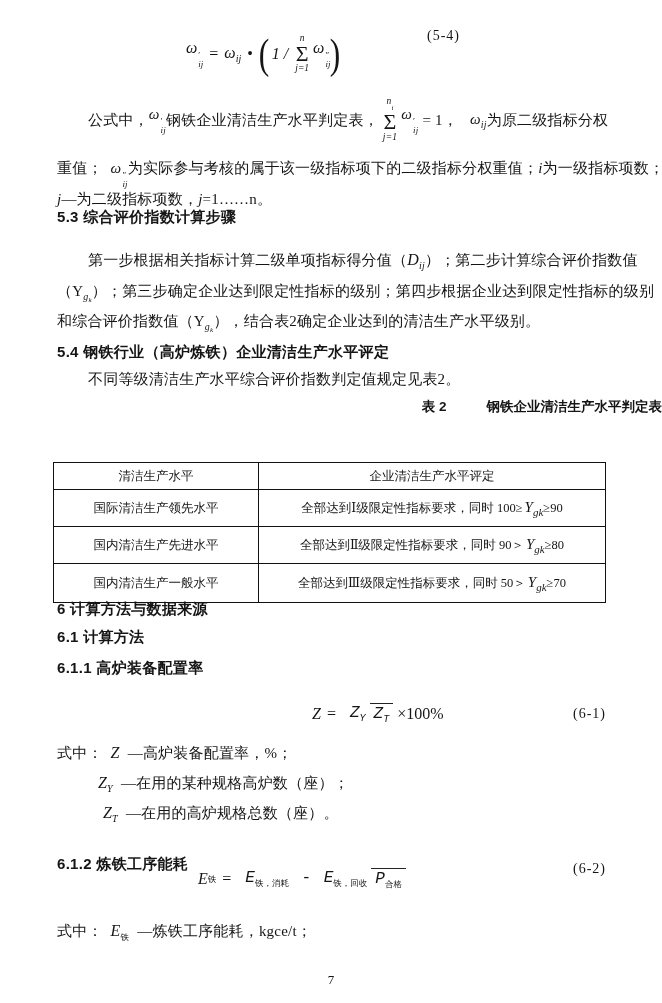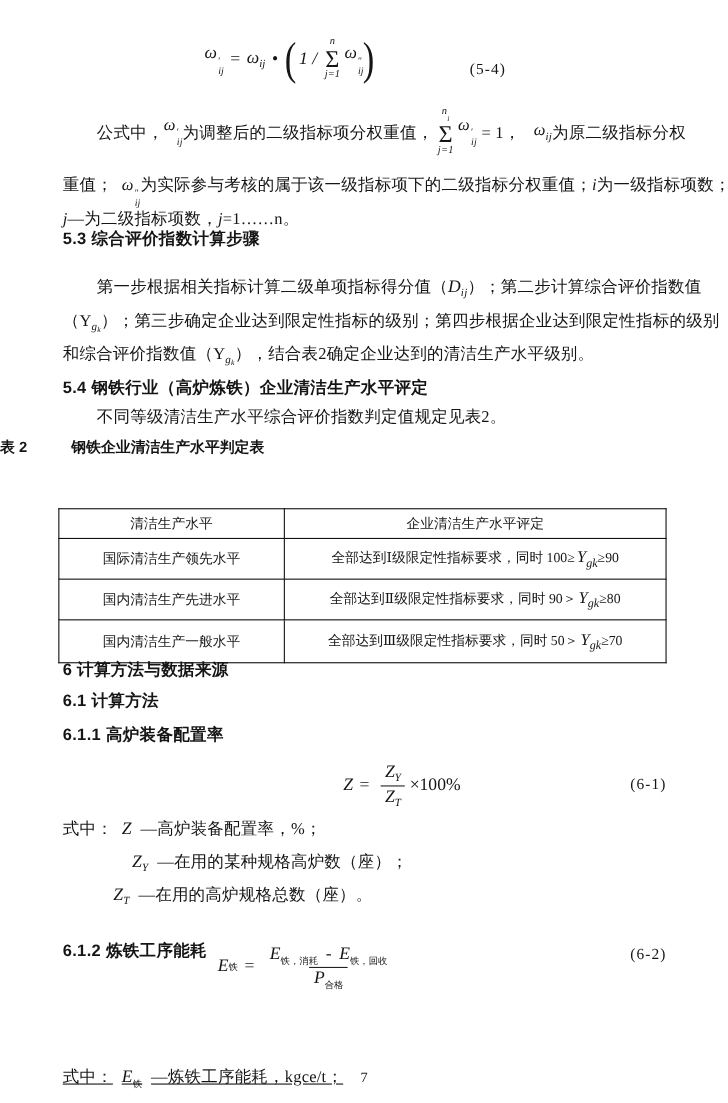--- a/index.html
+++ b/index.html
@@ -26,22 +26,22 @@
   
   .sb    { font-size:10px; font-style:italic; vertical-align:-4px; line-height:1; }
   .sbcjk { font-size:8.5px; font-style:normal; vertical-align:-4px; line-height:1; }
   .sb2   { font-size:7px; font-style:italic; vertical-align:-6px; line-height:1; }
   
   .sum { display:inline-flex; flex-direction:column; align-items:center;
          line-height:1; margin:0 4px; }
   .sumlim { font-size:9.5px; }
   .sigma { font-size:22px; line-height:0.95; font-style:normal; }
   
-  .frac { display:inline-flex; flex-direction:column; align-items:center;
-          margin:0 4px; }
+  .frac { display:inline-flex; flex-direction:row; align-items:center;
+          margin:0 4px;font-family:Liberation Mono, monospace; }
   .fnum { padding:0 4px 1px; }
   .fden { border-top:1.2px solid #222; padding:1px 4px 0; }
   
   .bigp { display:inline-block; font-size:42px; font-weight:300; line-height:1;
           transform:scaleX(0.75); margin:0 -2px; }
   
   table.t2 { border-collapse:collapse; table-layout:fixed; width:552px;
              font-size:12.5px;margin-top:42px; }
   table.t2 td { border:1px solid #111; text-align:center; vertical-align:middle;
                 padding:0 4px; }
@@ -71,29 +71,29 @@
       <span class="sumlim v">n</span>
       <span class="sigma">Σ</span>
       <span class="sumlim v">j=1</span>
     </span>
     <span><span class="v">ω</span><span class="stk">
           <span class="stka">″</span>
           <span class="stkb v">ij</span>
         </span></span>
     <span class="bigp">)</span>
   </div>
-  <div class="abs eqnum" style="top:56px; left:427px;">(5-4)</div>
+  <div class="abs eqnum" style="top:28px; left:427px;">(5-4)</div>
 
   <div class="abs body15" style="top:94px; left:88px; height:52px; display:flex; align-items:center;">
     <span>公式中，</span>
     <span><span class="v">ω</span><span class="stk">
           <span class="stka">′</span>
           <span class="stkb v">ij</span>
         </span></span>
-    <span>为调整后的二级指标项分权重值，</span>
+    <span>钢铁企业清洁生产水平判定表，</span>
     <span class="sum">
       <span class="sumlim"><span class="v">n</span><sub class="sb2">i</sub></span>
       <span class="sigma">Σ</span>
       <span class="sumlim v">j=1</span>
     </span>
     <span><span class="v">ω</span><span class="stk">
           <span class="stka">′</span>
           <span class="stkb v">ij</span>
         </span></span>
     <span style="margin:0 4px;">= 1，</span>
@@ -121,21 +121,21 @@
   <div class="abs body15" style="top:251px; left:88px;">
     <span>第一步根据相关指标计算二级单项指标得分值（</span><span class="v" style="font-size:16px;">D</span><sub class="sb">ij</sub><span>）；第二步计算综合评价指数值</span>
   </div>
   <div class="abs body15" style="top:312px; left:57px;">
     <span>和综合评价指数值（</span><span>Y</span><sub class="sb">g</sub><sub class="sb2">k</sub><span>），结合表2确定企业达到的清洁生产水平级别。</span>
   </div>
 
   <div class="abs heading" style="top:343px; left:57px;">5.4 钢铁行业（高炉炼铁）企业清洁生产水平评定</div>
   <div class="abs body15" style="top:370px; left:88px;">不同等级清洁生产水平综合评价指数判定值规定见表2。</div>
 
-  <div class="abs caption" style="top:398px; left:0; width:662px; text-align:left;">
+  <div class="abs caption" style="top:398px; left:0; width:662px; text-align:right;">
     <span>表 2</span><span style="display:inline-block; width:40px;"></span><span>钢铁企业清洁生产水平判定表</span>
   </div>
 
   <div class="abs" style="top:420px; left:53px;">
     <table class="t2">
       <colgroup>
           <col style="width:205px">
           <col style="width:347px">
         </colgroup>
       <tbody>
@@ -170,21 +170,21 @@
       <span class="fnum"><span class="v">Z</span><sub class="sb">Y</sub></span>
       <span class="fden"><span class="v">Z</span><sub class="sb">T</sub></span>
     </span>
     <span>×100%</span>
   </div>
   <div class="abs eqnum" style="top:706px; left:573px;">(6-1)</div>
 
   <div class="abs body15" style="top:744px; left:57px;">
     <span>式中：</span><span class="gap8"></span><span class="v" style="font-size:16px;">Z</span><span class="gap8"></span><span>—高炉装备配置率，%；</span>
   </div>
-  <div class="abs body15" style="top:774px; left:120px;">
+  <div class="abs body15" style="top:774px; left:98px;">
     <span class="v" style="font-size:16px;">Z</span><sub class="sb">Y</sub><span class="gap8"></span><span>—在用的某种规格高炉数（座）；</span>
   </div>
   <div class="abs body15" style="top:804px; left:103px;">
     <span class="v" style="font-size:16px;">Z</span><sub class="sb">T</sub><span class="gap8"></span><span>—在用的高炉规格总数（座）。</span>
   </div>
 
   <div class="abs heading" style="top:855px; left:57px;">6.1.2 炼铁工序能耗</div>
 
   <div class="abs math" style="top:850px; left:198px; height:58px;">
     <span class="v">E</span>
@@ -194,19 +194,19 @@
       <span class="fnum">
         <span class="v">E</span><sub class="sbcjk">铁，消耗</sub>
         <span style="margin:0 3px;">-</span>
         <span class="v">E</span><sub class="sbcjk">铁，回收</sub>
       </span>
       <span class="fden"><span class="v">P</span><sub class="sbcjk">合格</sub></span>
     </span>
   </div>
   <div class="abs eqnum" style="top:861px; left:573px;">(6-2)</div>
 
-  <div class="abs body15" style="top:970px; left:57px;text-decoration:underline;">
+  <div class="abs body15" style="top:922px; left:57px;">
     <span>式中：</span><span class="gap8"></span><span class="v" style="font-size:16px;">E</span><sub class="sbcjk">铁</sub><span class="gap8"></span><span>—炼铁工序能耗，kgce/t；</span>
   </div>
 
   <div class="abs pageno" style="top:972px; left:0; width:662px;">7</div>
 
 </div>
 
 </body></html>

